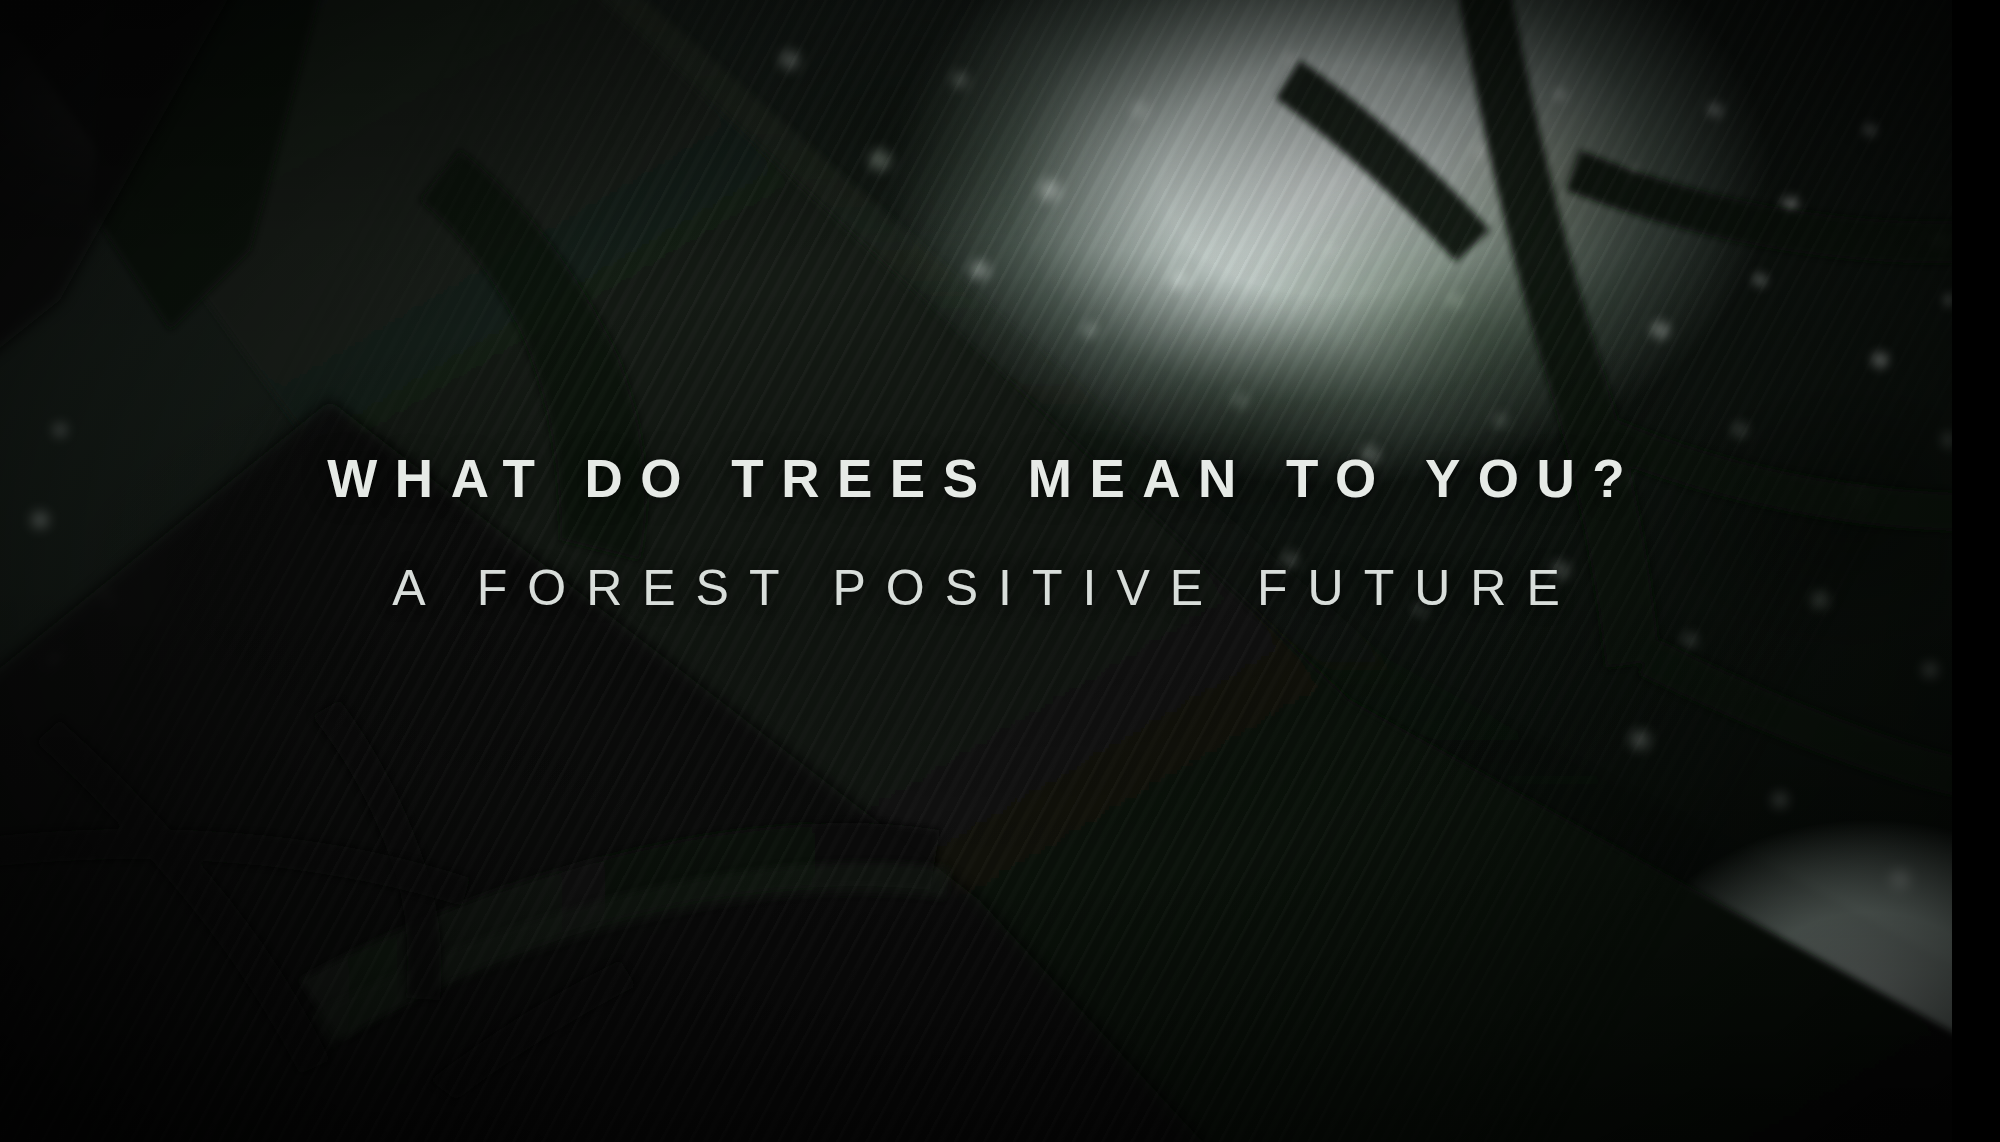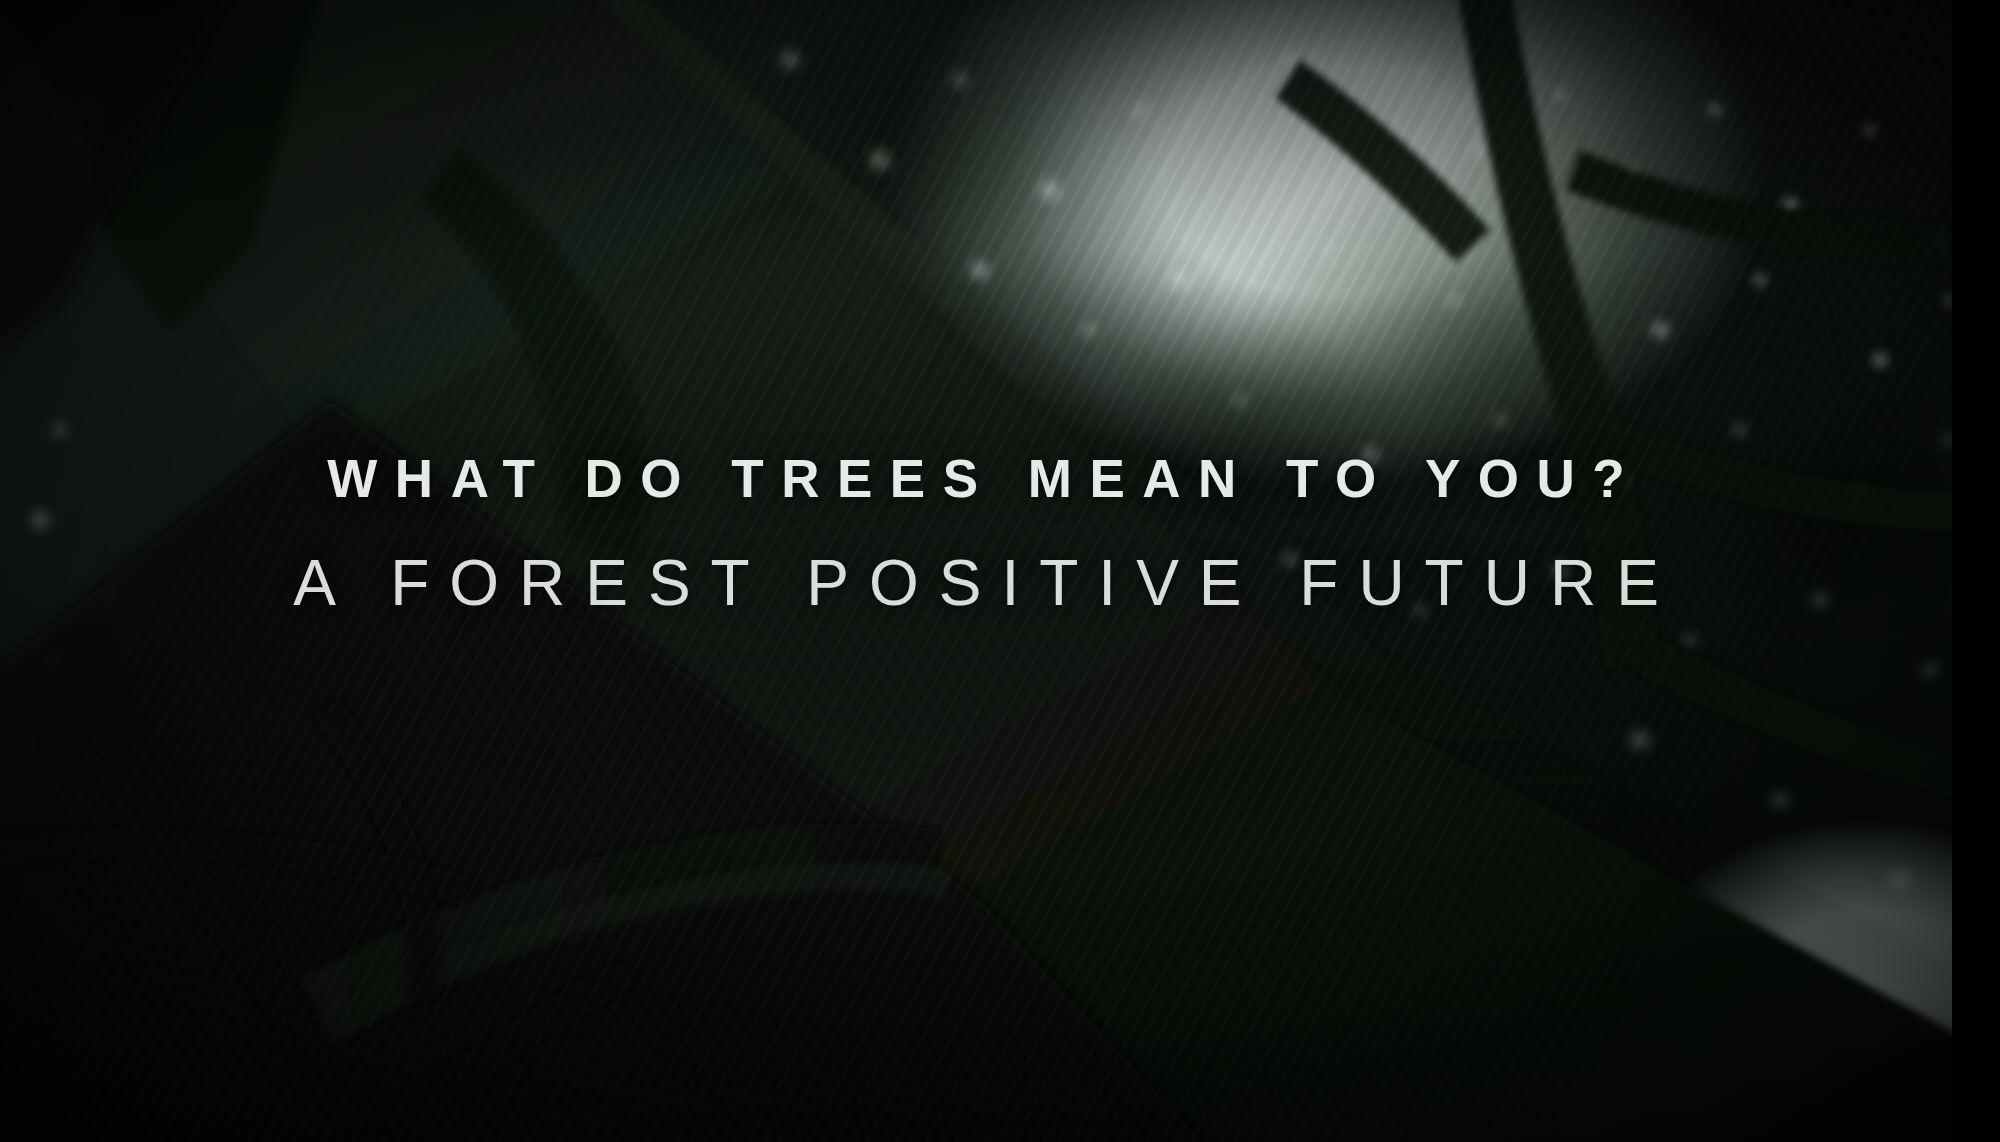--- a/index.html
+++ b/index.html
@@ -210,24 +210,24 @@
     font-size: 53px;
     line-height: 1;
     letter-spacing: 17.5px;
     text-indent: 17.5px;
     color: #e6eae6;
     text-shadow: 0 1px 10px rgba(0,0,0,0.55), 0 0 28px rgba(0,0,0,0.35);
     white-space: nowrap;
   }
 
   #subtitle {
-    margin-top: 46px;
+    margin-top: 58px;
     font-family: "Liberation Sans", sans-serif;
     font-weight: 400;
-    font-size: 64px;
+    font-size: 50px;
     line-height: 1;
     letter-spacing: 20px;
     text-indent: 20px;
     color: rgba(232,238,235,0.93);
     text-shadow: 0 1px 9px rgba(0,0,0,0.5), 0 0 22px rgba(0,0,0,0.3);
     white-space: nowrap;
     text-align: center;
     -webkit-text-stroke: 0.1px rgba(255,255,255,0.25);
   }
 </style>

